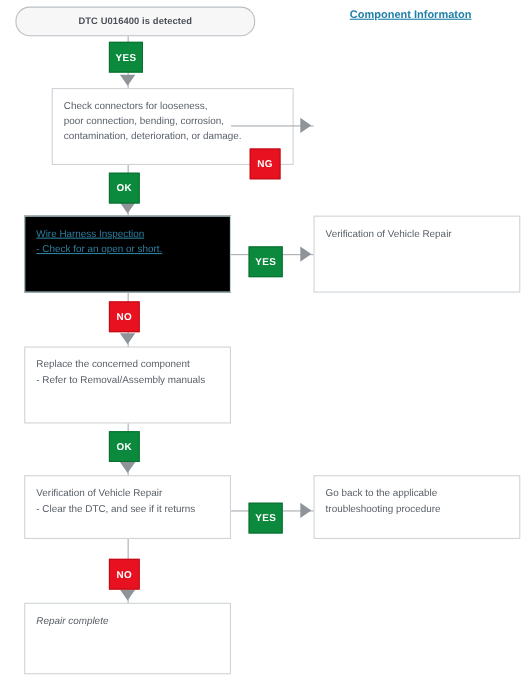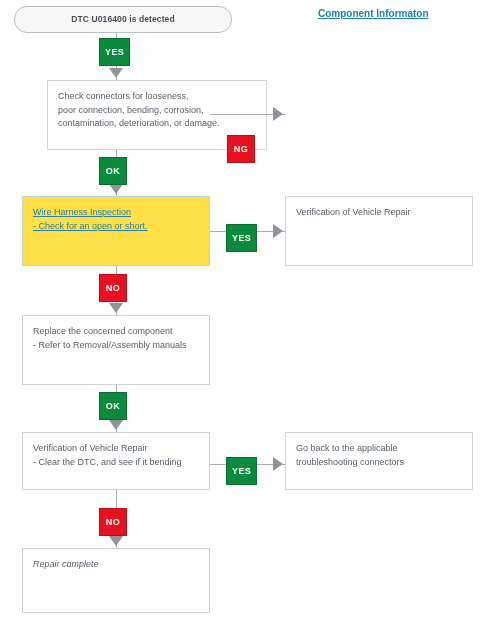--- a/index.html
+++ b/index.html
@@ -67,21 +67,21 @@
   
   .pbox {
     border: 1px solid #cfd4d8;
     background: #ffffff;
     padding: 9px 10px 0 10px;
     font-size: 9px;
     line-height: 1.5;
     color: #5a6169;
   }
   .pbox.highlight {
-    background: #fde047;
+    background: #000000;
     border-color: #bcd6de;
   }
   .pbox .ln { display: block; white-space: nowrap; }
   .pbox.highlight .ln {
     color: #2c7f9e;
     text-decoration: underline;
   }
 
   
   .box-check     { left: 22px;  top: 80px;  width: 220px; height: 70px; margin-left: 25px; }
@@ -197,30 +197,30 @@
     <span class="ln">Replace the concerned component</span>
     <span class="ln">- Refer to Removal/Assembly manuals</span>
   </div>
 
   <div class="vline" style="left:116px; top:385px; height:47px;"></div>
   <div class="badge green" style="left:99px; top:392px;">OK</div>
   <div class="arrow-down" style="left:109px; top:420px;"></div>
 
   <div class="node pbox box-verify">
     <span class="ln">Verification of Vehicle Repair</span>
-    <span class="ln">- Clear the DTC, and see if it bending</span>
+    <span class="ln">- Clear the DTC, and see if it returns</span>
   </div>
 
   <div class="hline" style="left:210px; top:464px; width:75px;"></div>
   <div class="badge green" style="left:226px; top:457px;">YES</div>
   <div class="arrow-right" style="left:273px; top:457px;"></div>
 
   <div class="node pbox box-goback">
     <span class="ln">Go back to the applicable</span>
-    <span class="ln">troubleshooting connectors</span>
+    <span class="ln">troubleshooting procedure</span>
   </div>
 
   <div class="vline" style="left:116px; top:490px; height:58px;"></div>
   <div class="badge red" style="left:99px; top:508px;">NO</div>
   <div class="arrow-down" style="left:109px; top:536px;"></div>
 
   <div class="node pbox box-complete">
     <span class="ln">Repair complete</span>
   </div>
 

